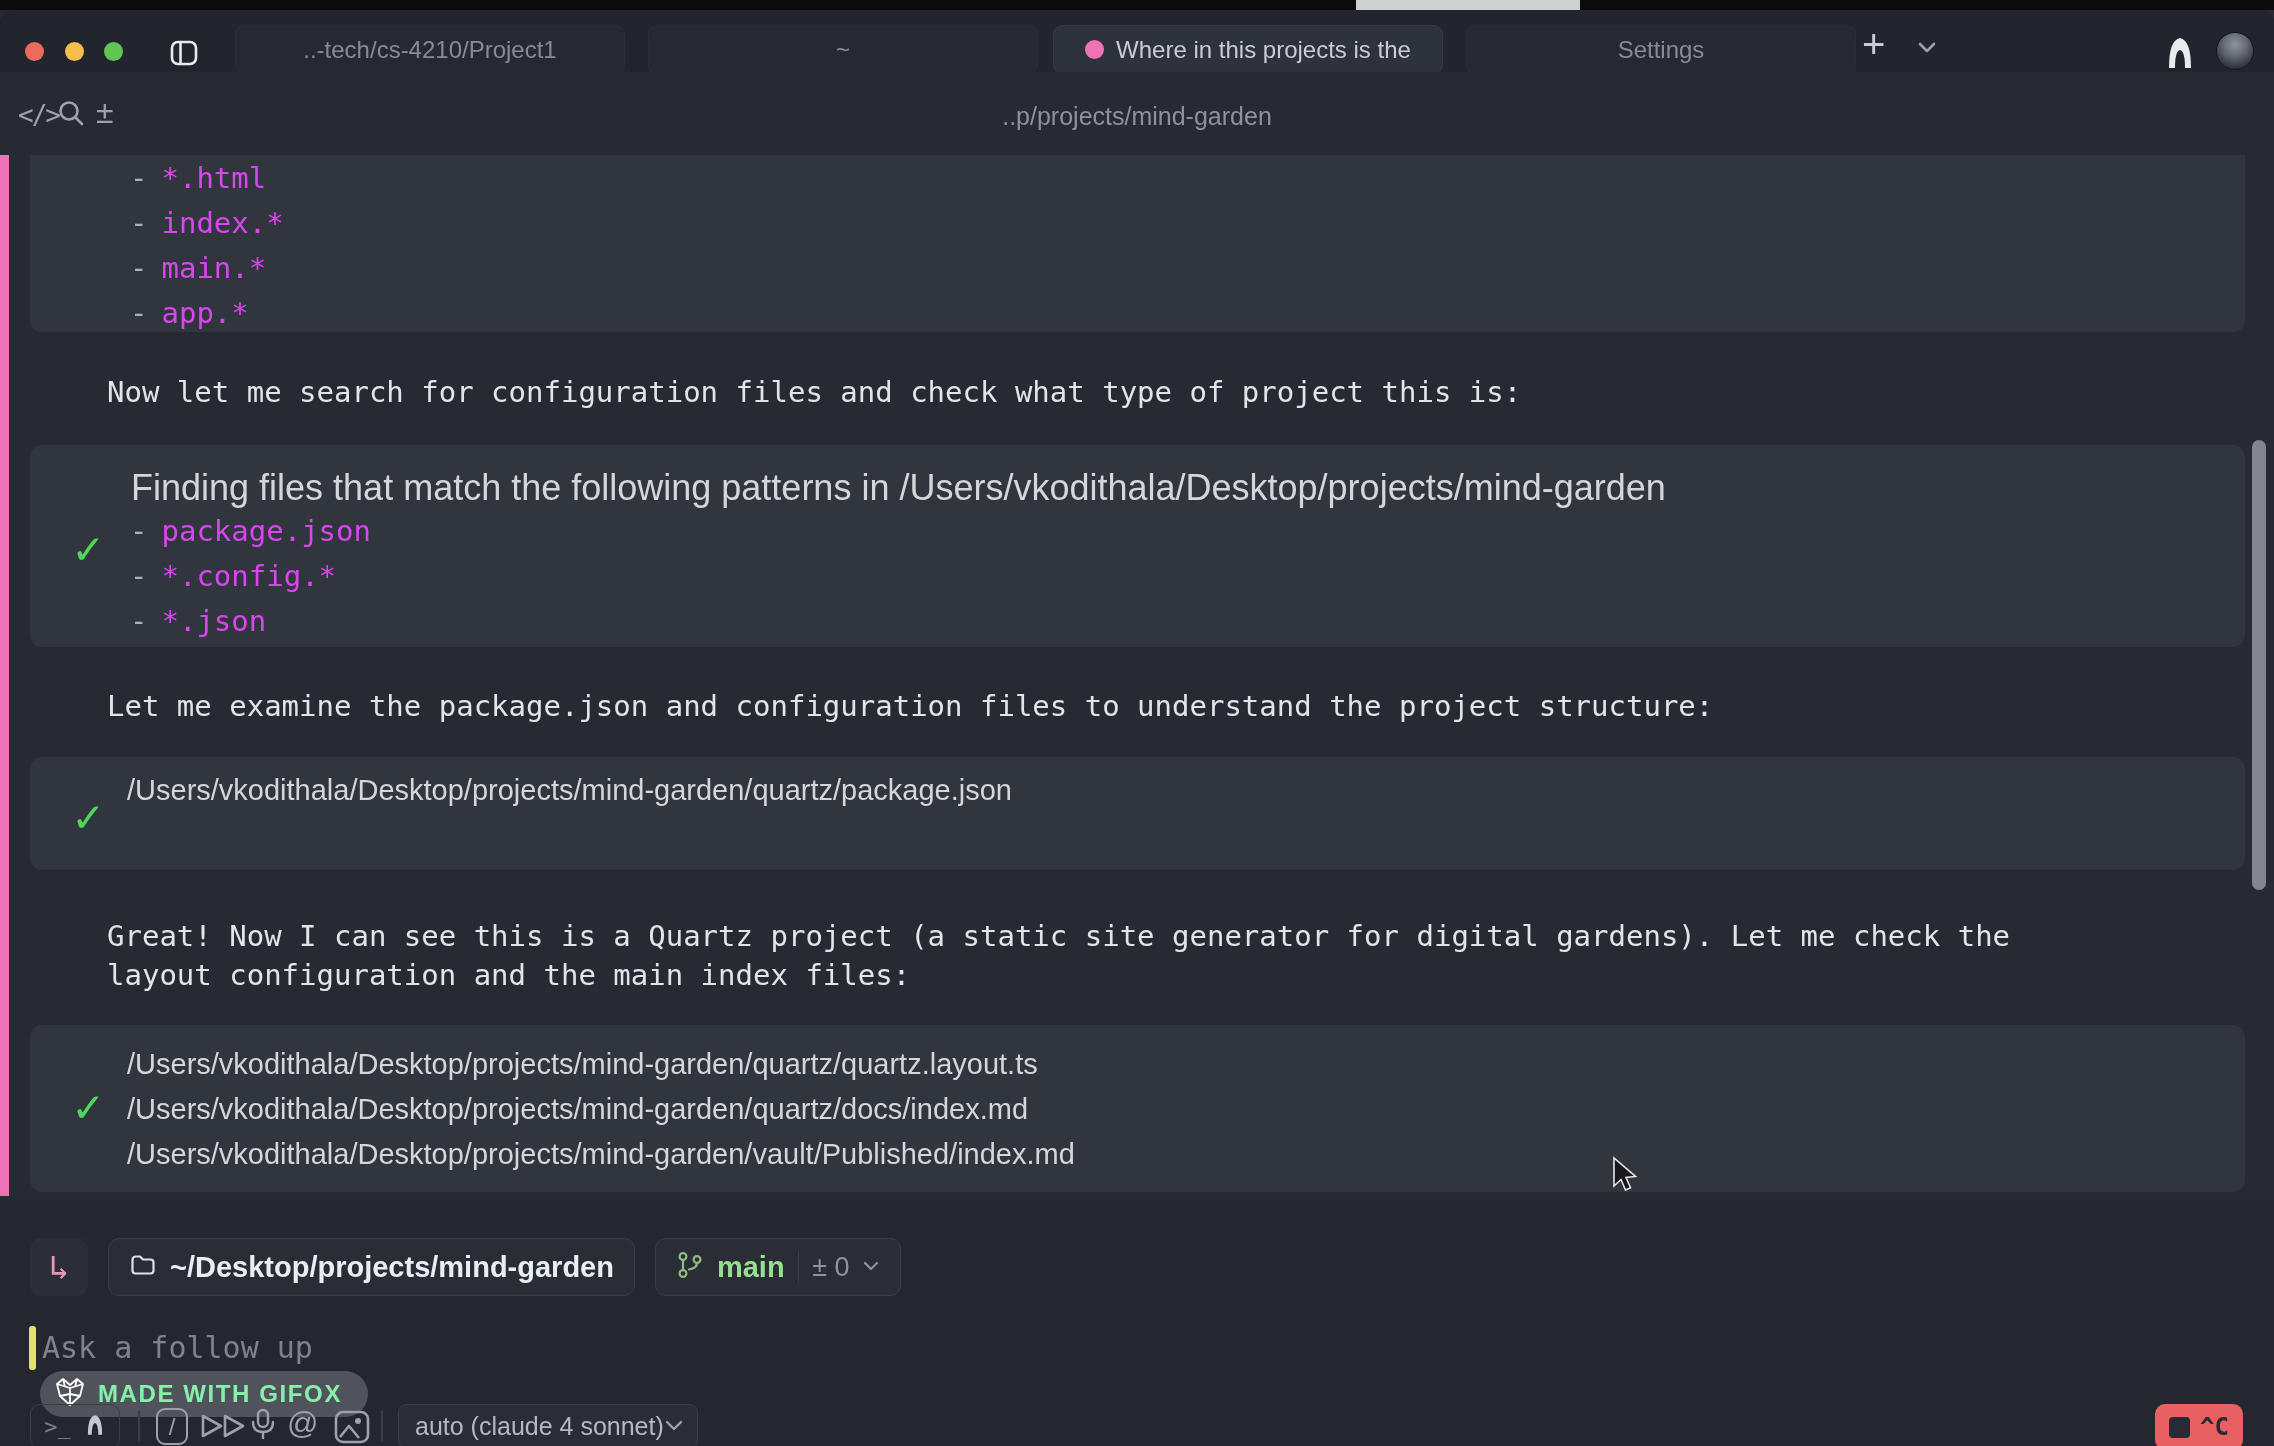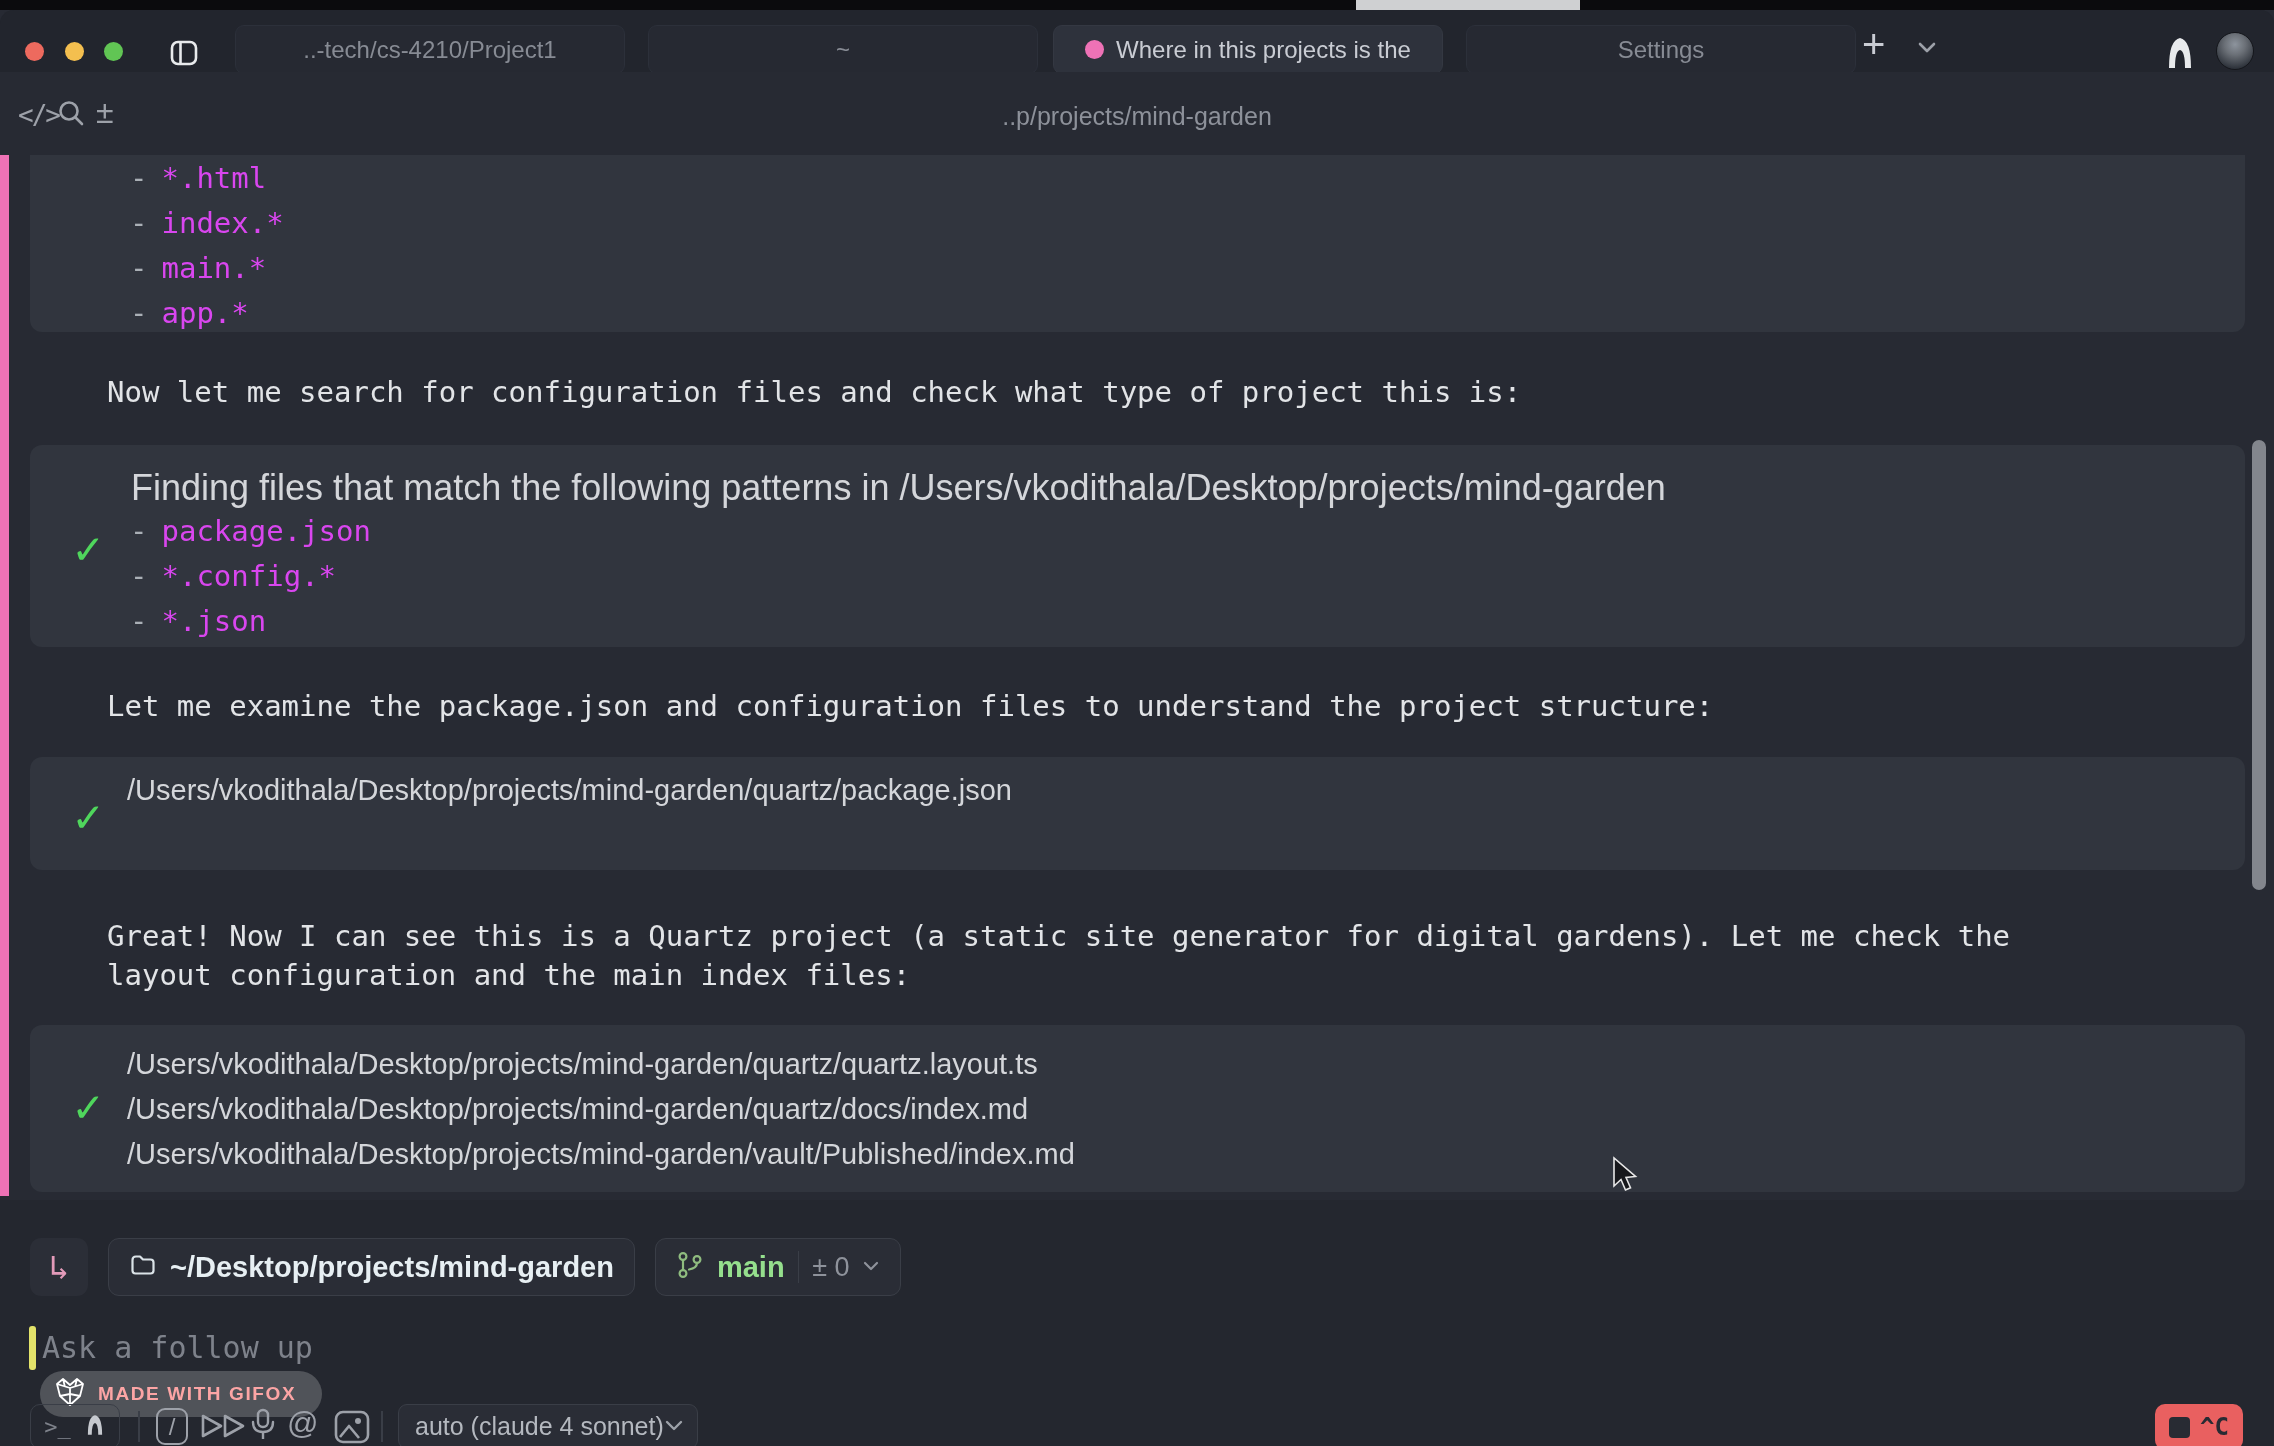--- a/index.html
+++ b/index.html
@@ -75,21 +75,21 @@
   .git-pill { }
   .branch-label { font-size:29px; font-weight:700; color:#95df8d; }
   .pill-sep { width:1.5px; height:32px; background:#3a3e47; }
   .diff-count { font-size:27px; color:#8e929b; }
 
   .input-cursor { position:absolute; top:126px; left:29px; width:7px; height:44px; border-radius:3px; background:#e3e36a; }
   .input-placeholder { position:absolute; top:130px; left:42px; font-size:30px; color:#7e828b; }
 
   .gifox { position:absolute; top:171px; left:40px; height:46px; border-radius:23px; background:rgba(84,87,92,0.93);
            display:flex; align-items:center; gap:11px; padding:0 26px 0 13px; }
-  .gifox-label { font-size:19px; font-weight:700; letter-spacing:1.6px; color:#fca5a5; white-space:nowrap; }
+  .gifox-label { font-size:24px; font-weight:700; letter-spacing:1.6px; color:#86efac; white-space:nowrap; }
 
   .tools-row { position:absolute; top:204px; left:0; width:2274px; height:46px; }
   .mode-group { position:absolute; left:30px; top:0; width:90px; height:45px; border:1.5px solid #3a3e47; border-radius:10px;
                 display:flex; align-items:center; justify-content:space-evenly; }
   .prompt-glyph { font-size:22px; color:#7e828b; }
   .tool-sep { position:absolute; top:7px; width:1.5px; height:31px; background:#3a3e47; }
   .sep1 { left:138px; } .sep2 { left:381px; }
   .t-icon { position:absolute; top:4px; color:#9da1a9; }
   .slash-icon { left:156px; top:4px; width:32px; height:37px; border:2.5px solid #9da1a9; border-radius:9px;
                 display:flex; align-items:center; justify-content:center; font-size:24px; color:#9da1a9; }

